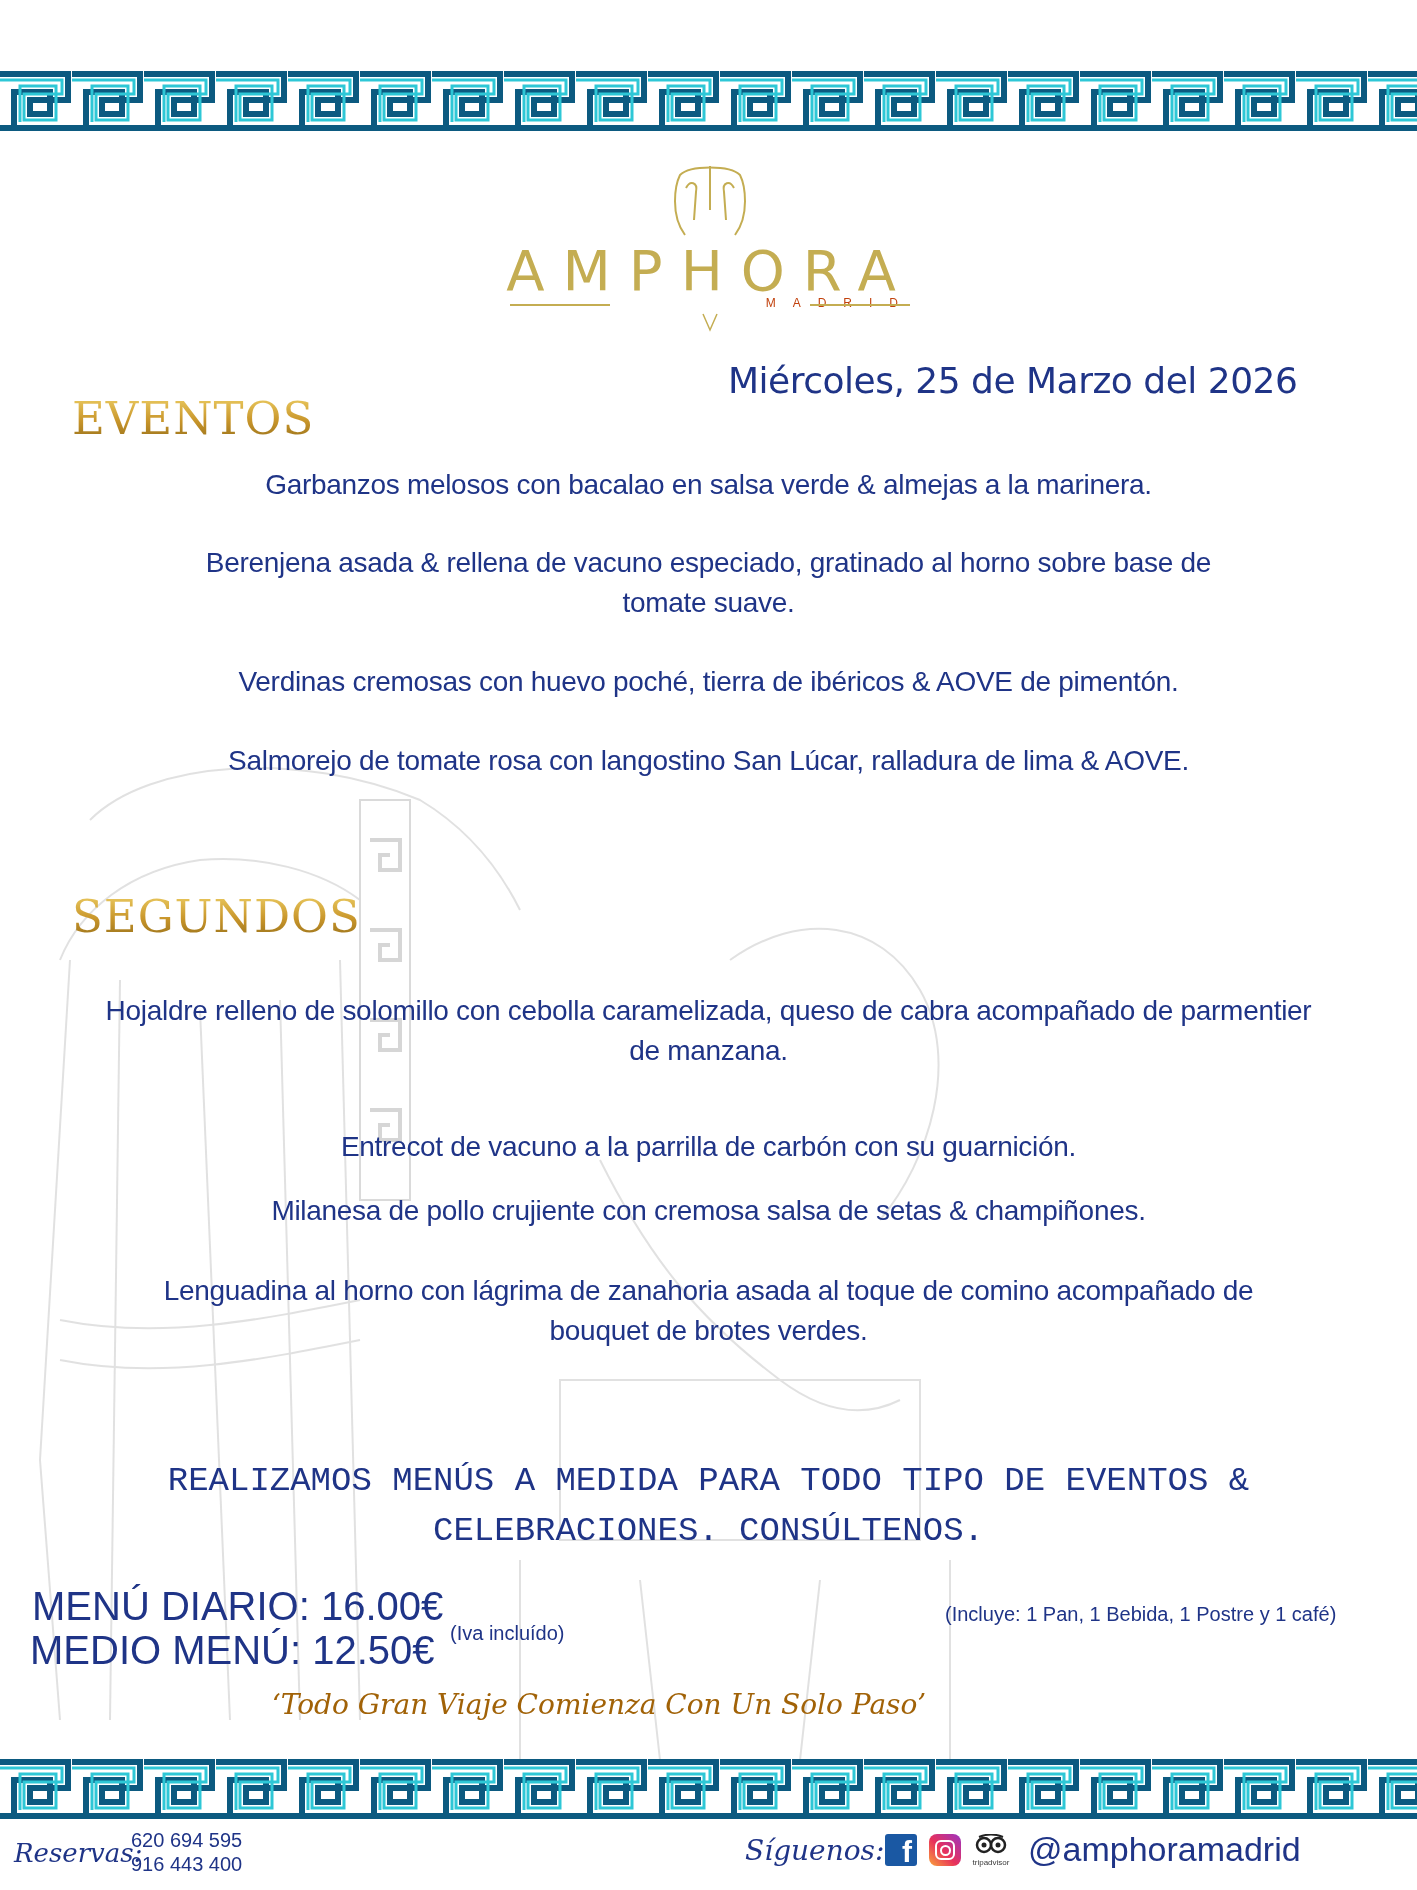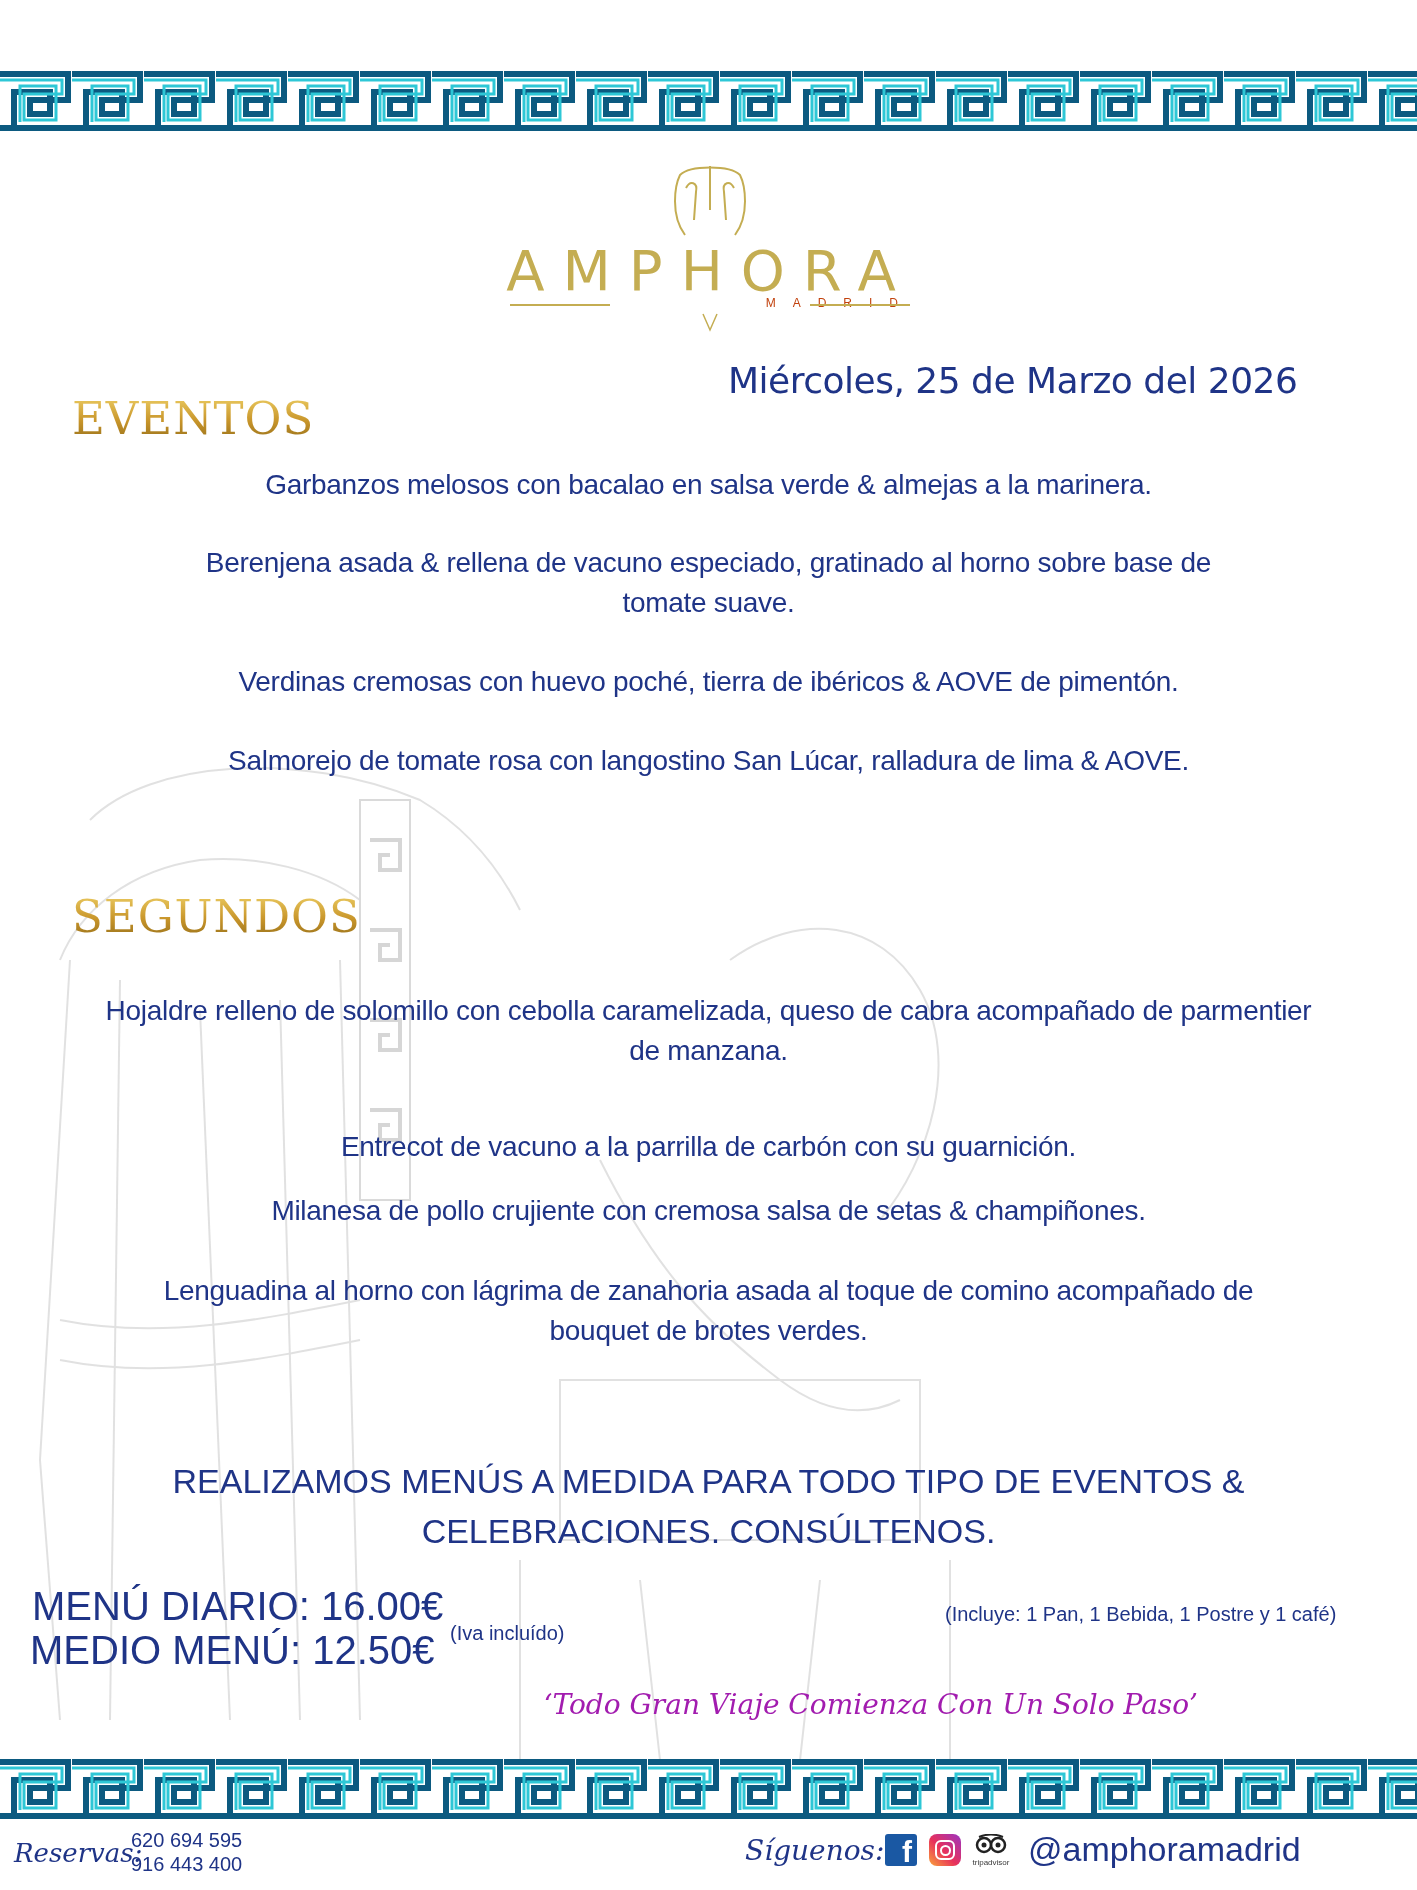--- a/index.html
+++ b/index.html
@@ -20,22 +20,22 @@
   .date { left:728px; top:360px; font-size:36px; color:#1f3487; font-family:"DejaVu Sans", sans-serif; letter-spacing:-0.5px; }
   .section-title { font-family:"DejaVu Serif", serif; font-size:45px; letter-spacing:1px;
                    background:linear-gradient(180deg,#f1d46a 0%, #c8952a 55%, #8f6a18 100%);
                    -webkit-background-clip:text; background-clip:text; color:transparent; }
   .dish { width:1417px; left:0; text-align:center; font-size:28px; line-height:40px; color:#1f3487;
           font-family:"Liberation Sans", sans-serif; letter-spacing:-0.3px; }
   .promo { width:1417px; left:0; text-align:center; font-size:34px; line-height:50px; color:#1f3487;
            font-family:"Liberation Sans", sans-serif; }
   .price { font-size:40px; color:#1f3487; font-family:"Liberation Sans", sans-serif; line-height:48px; }
   .small { font-size:20px; color:#1f3487; font-family:"Liberation Sans", sans-serif; }
-  .quote { width:1198px; left:0; text-align:right; font-family:"DejaVu Serif", serif; font-style:italic;
-           font-size:28px; color:#a21caf; }
+  .quote { width:1198px; left:0; text-align:center; font-family:"DejaVu Serif", serif; font-style:italic;
+           font-size:28px; color:#a16207; }
   .reservas-label { left:14px; top:1838px; font-family:"DejaVu Serif", serif; font-style:italic; font-size:26px; color:#1f3487; }
   .phones { left:131px; top:1828px; font-size:20px; line-height:24px; color:#1f3487; font-family:"Liberation Sans", sans-serif; }
   .siguenos { left:745px; top:1834px; font-family:"DejaVu Serif", serif; font-style:italic; font-size:28px; color:#1f3487; }
   .social { top:1834px; width:32px; height:32px; }
   .handle { left:1028px; top:1830px; font-size:34px; color:#1f3487; font-family:"Liberation Sans", sans-serif; }
 </style>
 </head>
 <body>
 
 <div class="abs border" style="top:70px;">
@@ -116,21 +116,21 @@
   <div>Entrecot de vacuno a la parrilla de carbón con su guarnición.</div>
 </div>
 <div class="abs dish" style="top:1191px;">
   <div>Milanesa de pollo crujiente con cremosa salsa de setas &amp; champiñones.</div>
 </div>
 <div class="abs dish" style="top:1271px;">
   <div>Lenguadina al horno con lágrima de zanahoria asada al toque de comino acompañado de</div>
   <div>bouquet de brotes verdes.</div>
 </div>
 
-<div class="abs promo" style="top:1456px;">
+<div class="abs promo" style="top:1456px;font-family:Liberation Mono, monospace;">
   <div>REALIZAMOS MENÚS A MEDIDA PARA TODO TIPO DE EVENTOS &amp;</div>
   <div>CELEBRACIONES. CONSÚLTENOS.</div>
 </div>
 
 <div class="abs price" style="left:32px; top:1582px;">MENÚ DIARIO: 16.00€</div>
 <div class="abs price" style="left:30px; top:1626px;">MEDIO MENÚ: 12.50€</div>
 <div class="abs small" style="left:450px; top:1622px;">(Iva incluído)</div>
 <div class="abs small" style="left:945px; top:1603px;">(Incluye: 1 Pan, 1 Bebida, 1 Postre y 1 café)</div>
 
 <div class="abs quote" style="top:1688px;">‘Todo Gran Viaje Comienza Con Un Solo Paso’</div>

